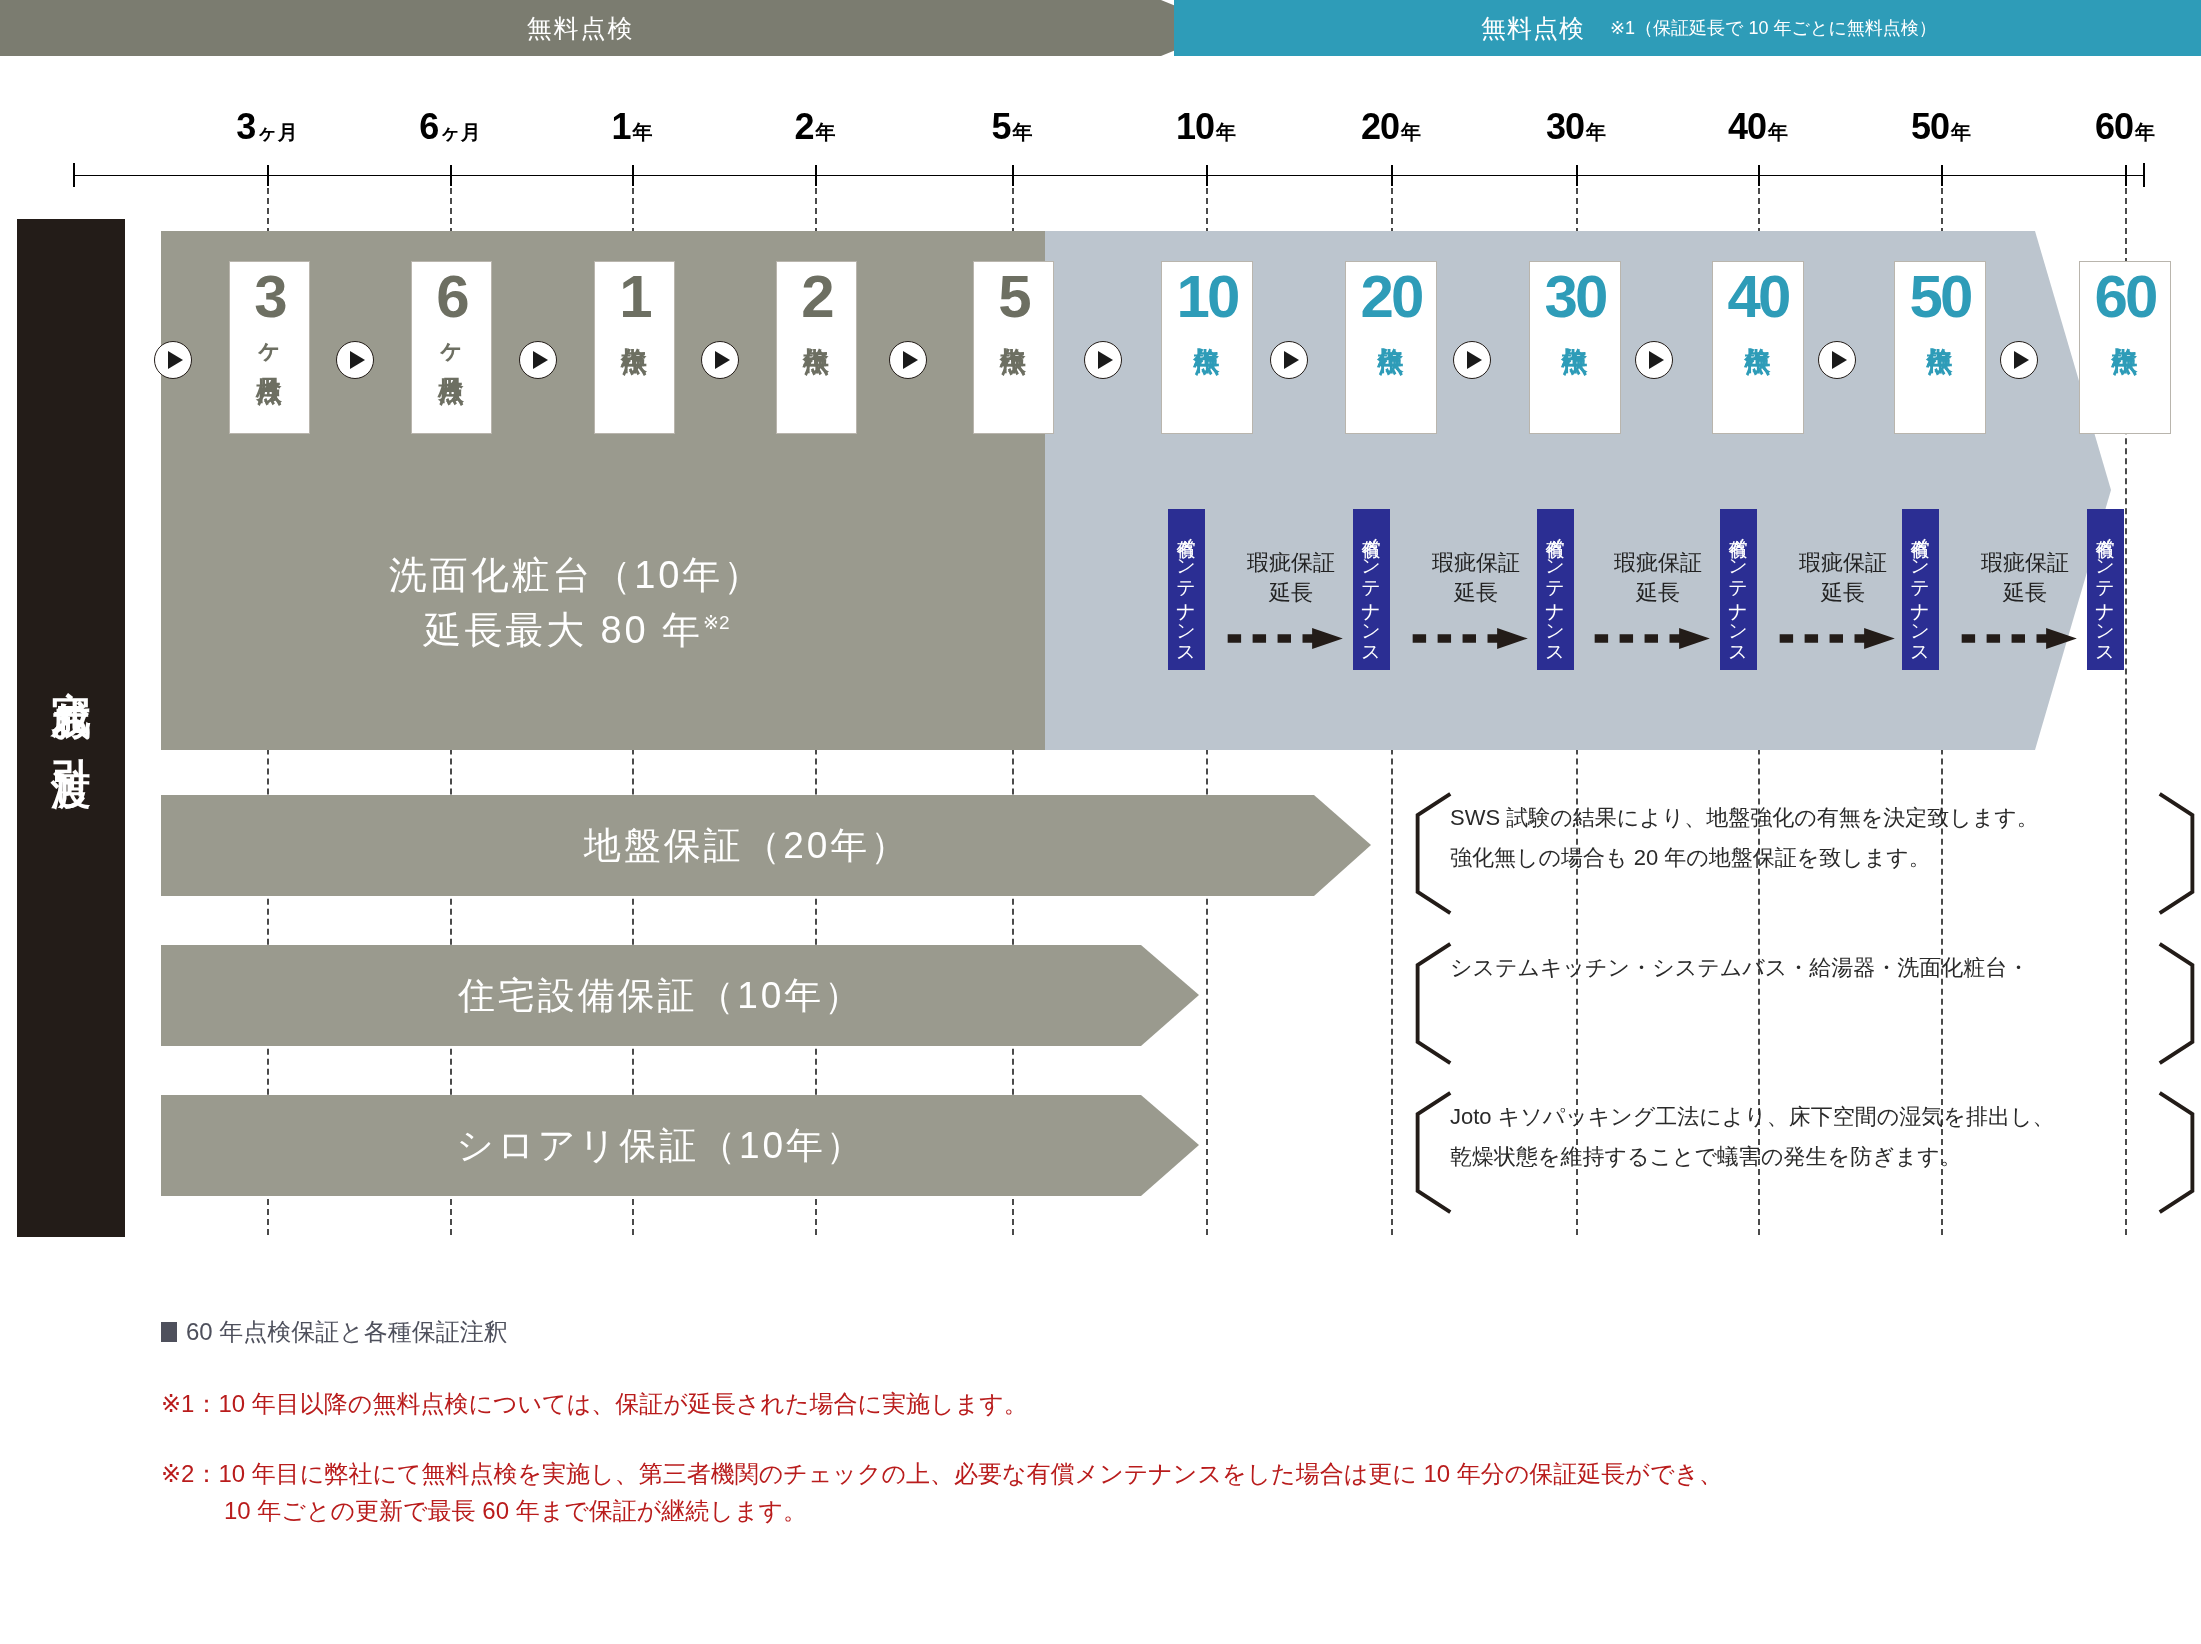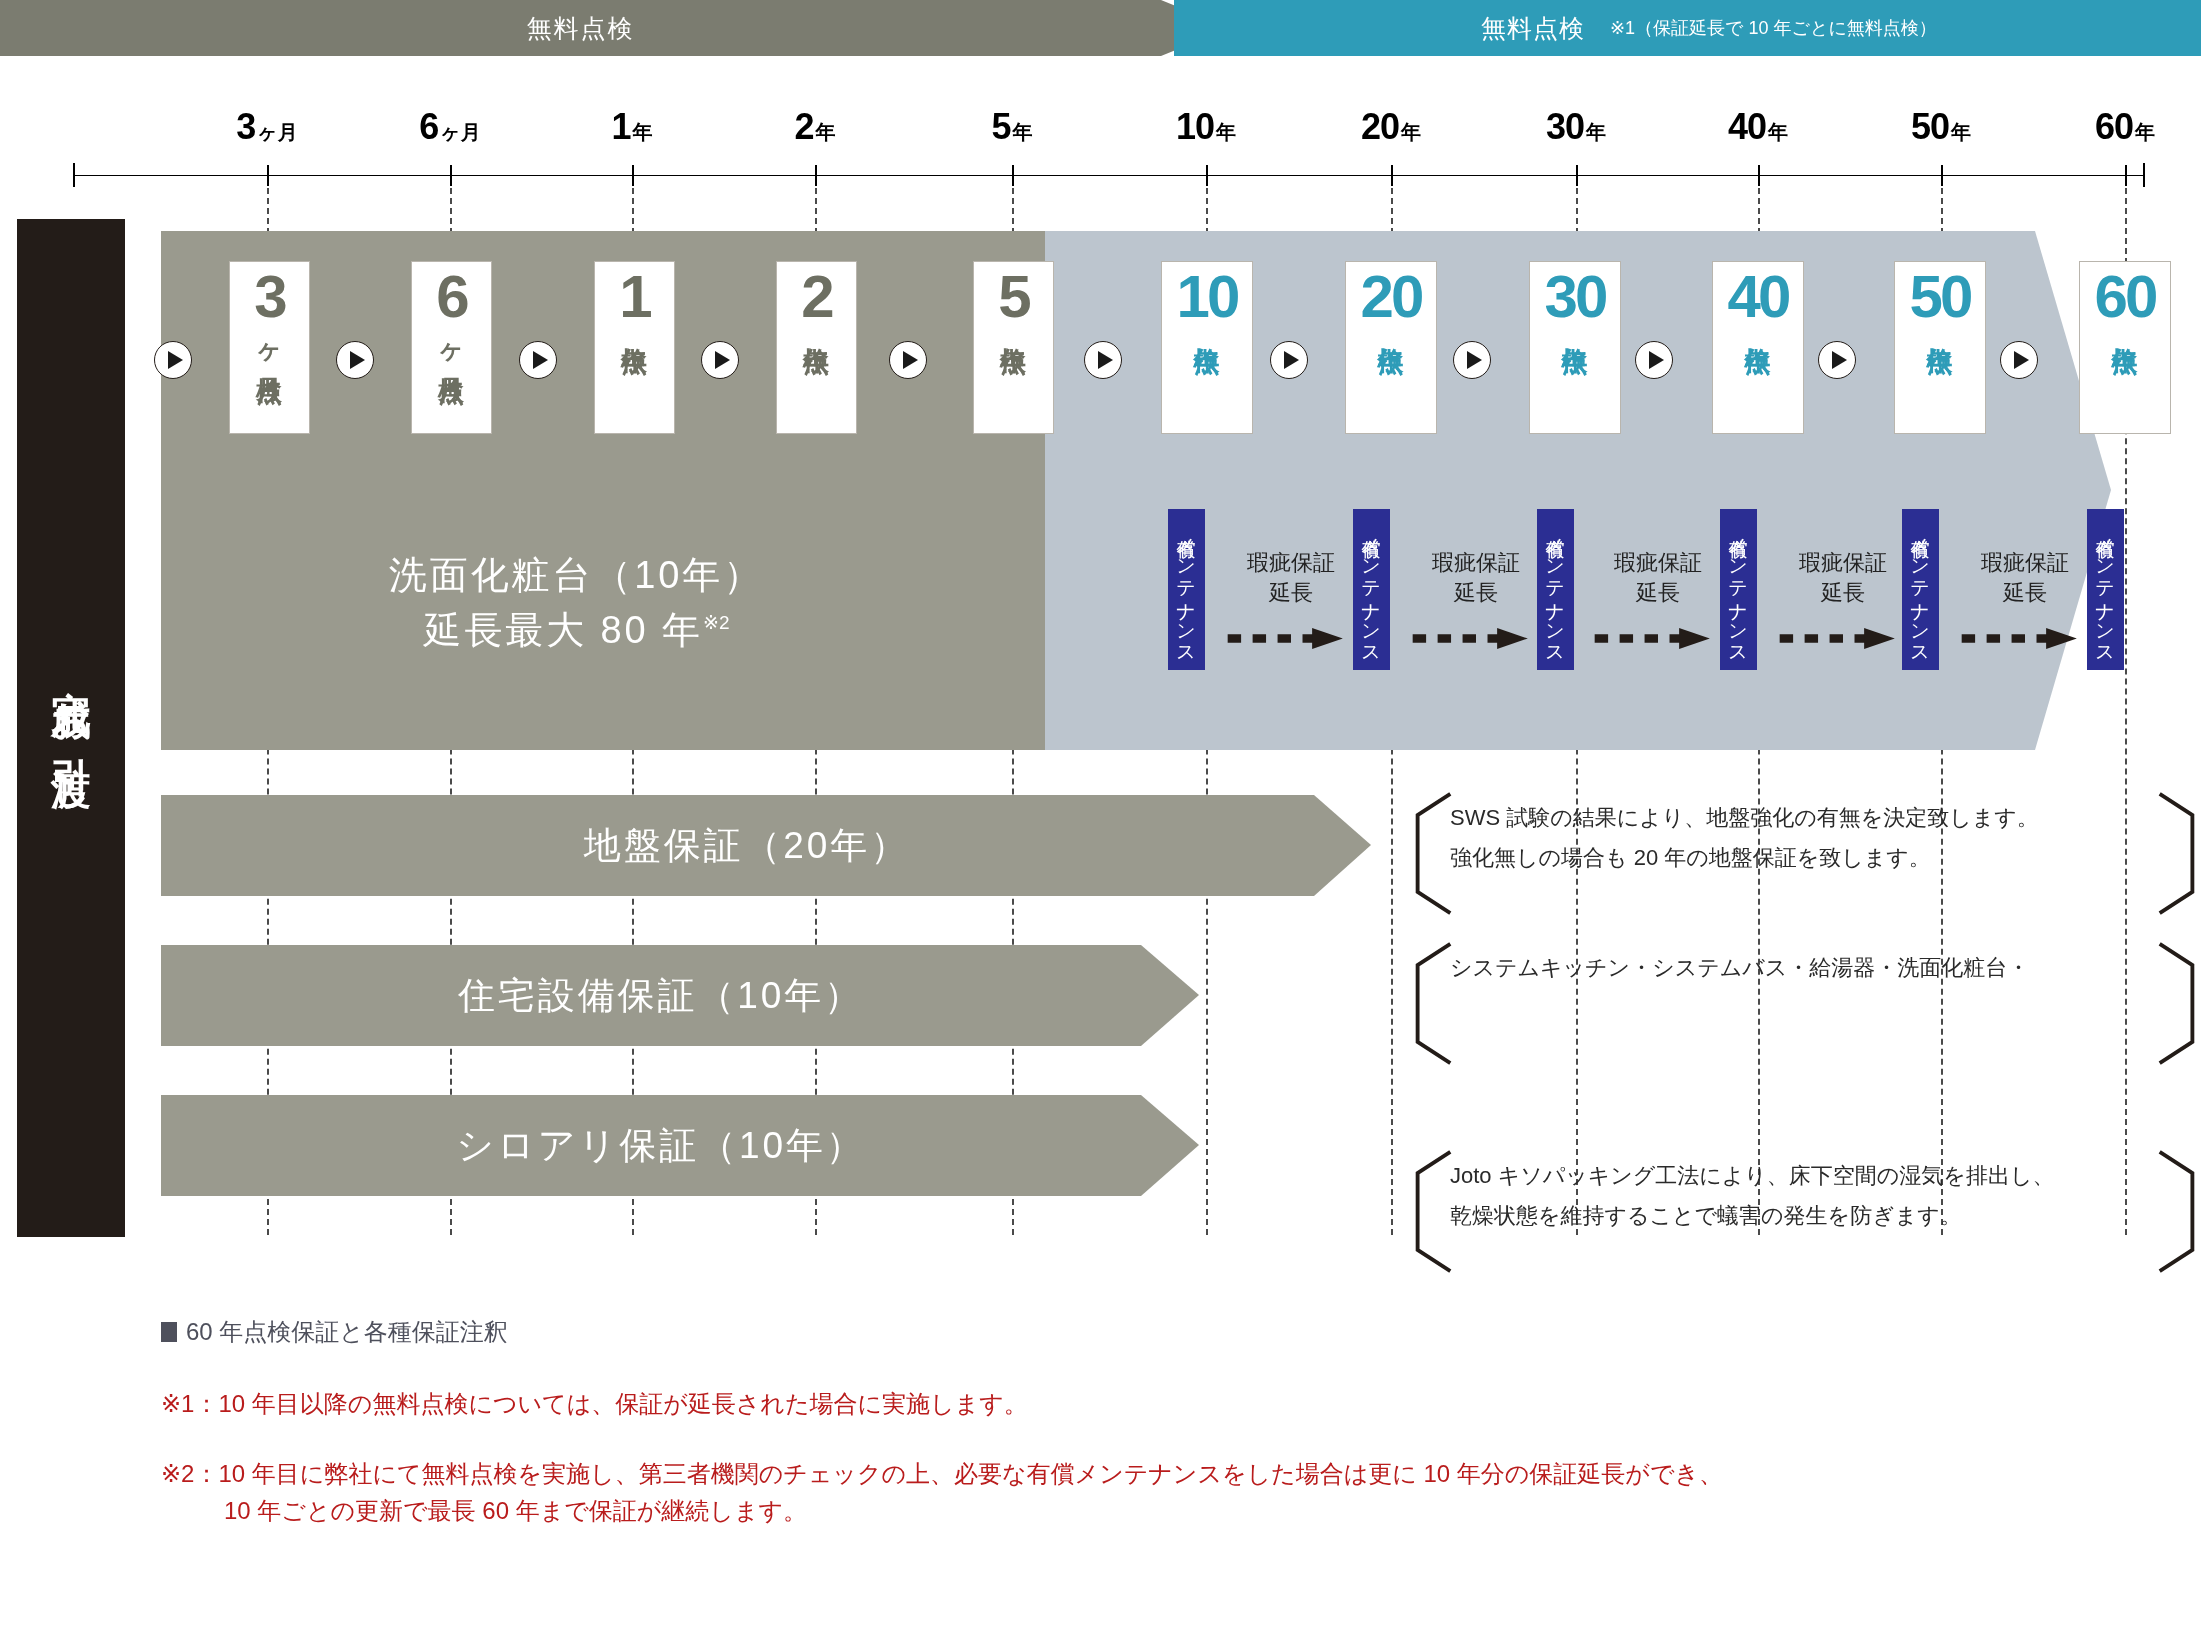--- a/index.html
+++ b/index.html
@@ -416,21 +416,21 @@
         </svg><div class="callout-text">
           <div>SWS 試験の結果により、地盤強化の有無を決定致します。</div>
           <div>強化無しの場合も 20 年の地盤保証を致します。</div>
         </div></div>
       <div class="callout" style="left: 1408px; top: 940px; width: 794px; height: 127px;"><svg width="794" height="127" viewBox="0 0 826 132">
           <path d="M44 4 L10 26 L10 106 L44 128" fill="none" stroke="#231c18" stroke-width="4"></path>
           <path d="M782 4 L816 26 L816 106 L782 128" fill="none" stroke="#231c18" stroke-width="4"></path>
         </svg><div class="callout-text">
           <div>システムキッチン・システムバス・給湯器・洗面化粧台・</div>
         </div></div>
-      <div class="callout" style="left: 1408px; top: 1148px; width: 794px; height: 127px;"><svg width="794" height="127" viewBox="0 0 826 132">
+      <div class="callout" style="left: 1408px; top: 1089px; width: 794px; height: 127px;"><svg width="794" height="127" viewBox="0 0 826 132">
           <path d="M44 4 L10 26 L10 106 L44 128" fill="none" stroke="#231c18" stroke-width="4"></path>
           <path d="M782 4 L816 26 L816 106 L782 128" fill="none" stroke="#231c18" stroke-width="4"></path>
         </svg><div class="callout-text">
           <div>Joto キソパッキング工法により、床下空間の湿気を排出し、</div>
           <div>乾燥状態を維持することで蟻害の発生を防ぎます。</div>
         </div></div>
     </div>
 
   <div class="footer">
     <div class="foot-head">

